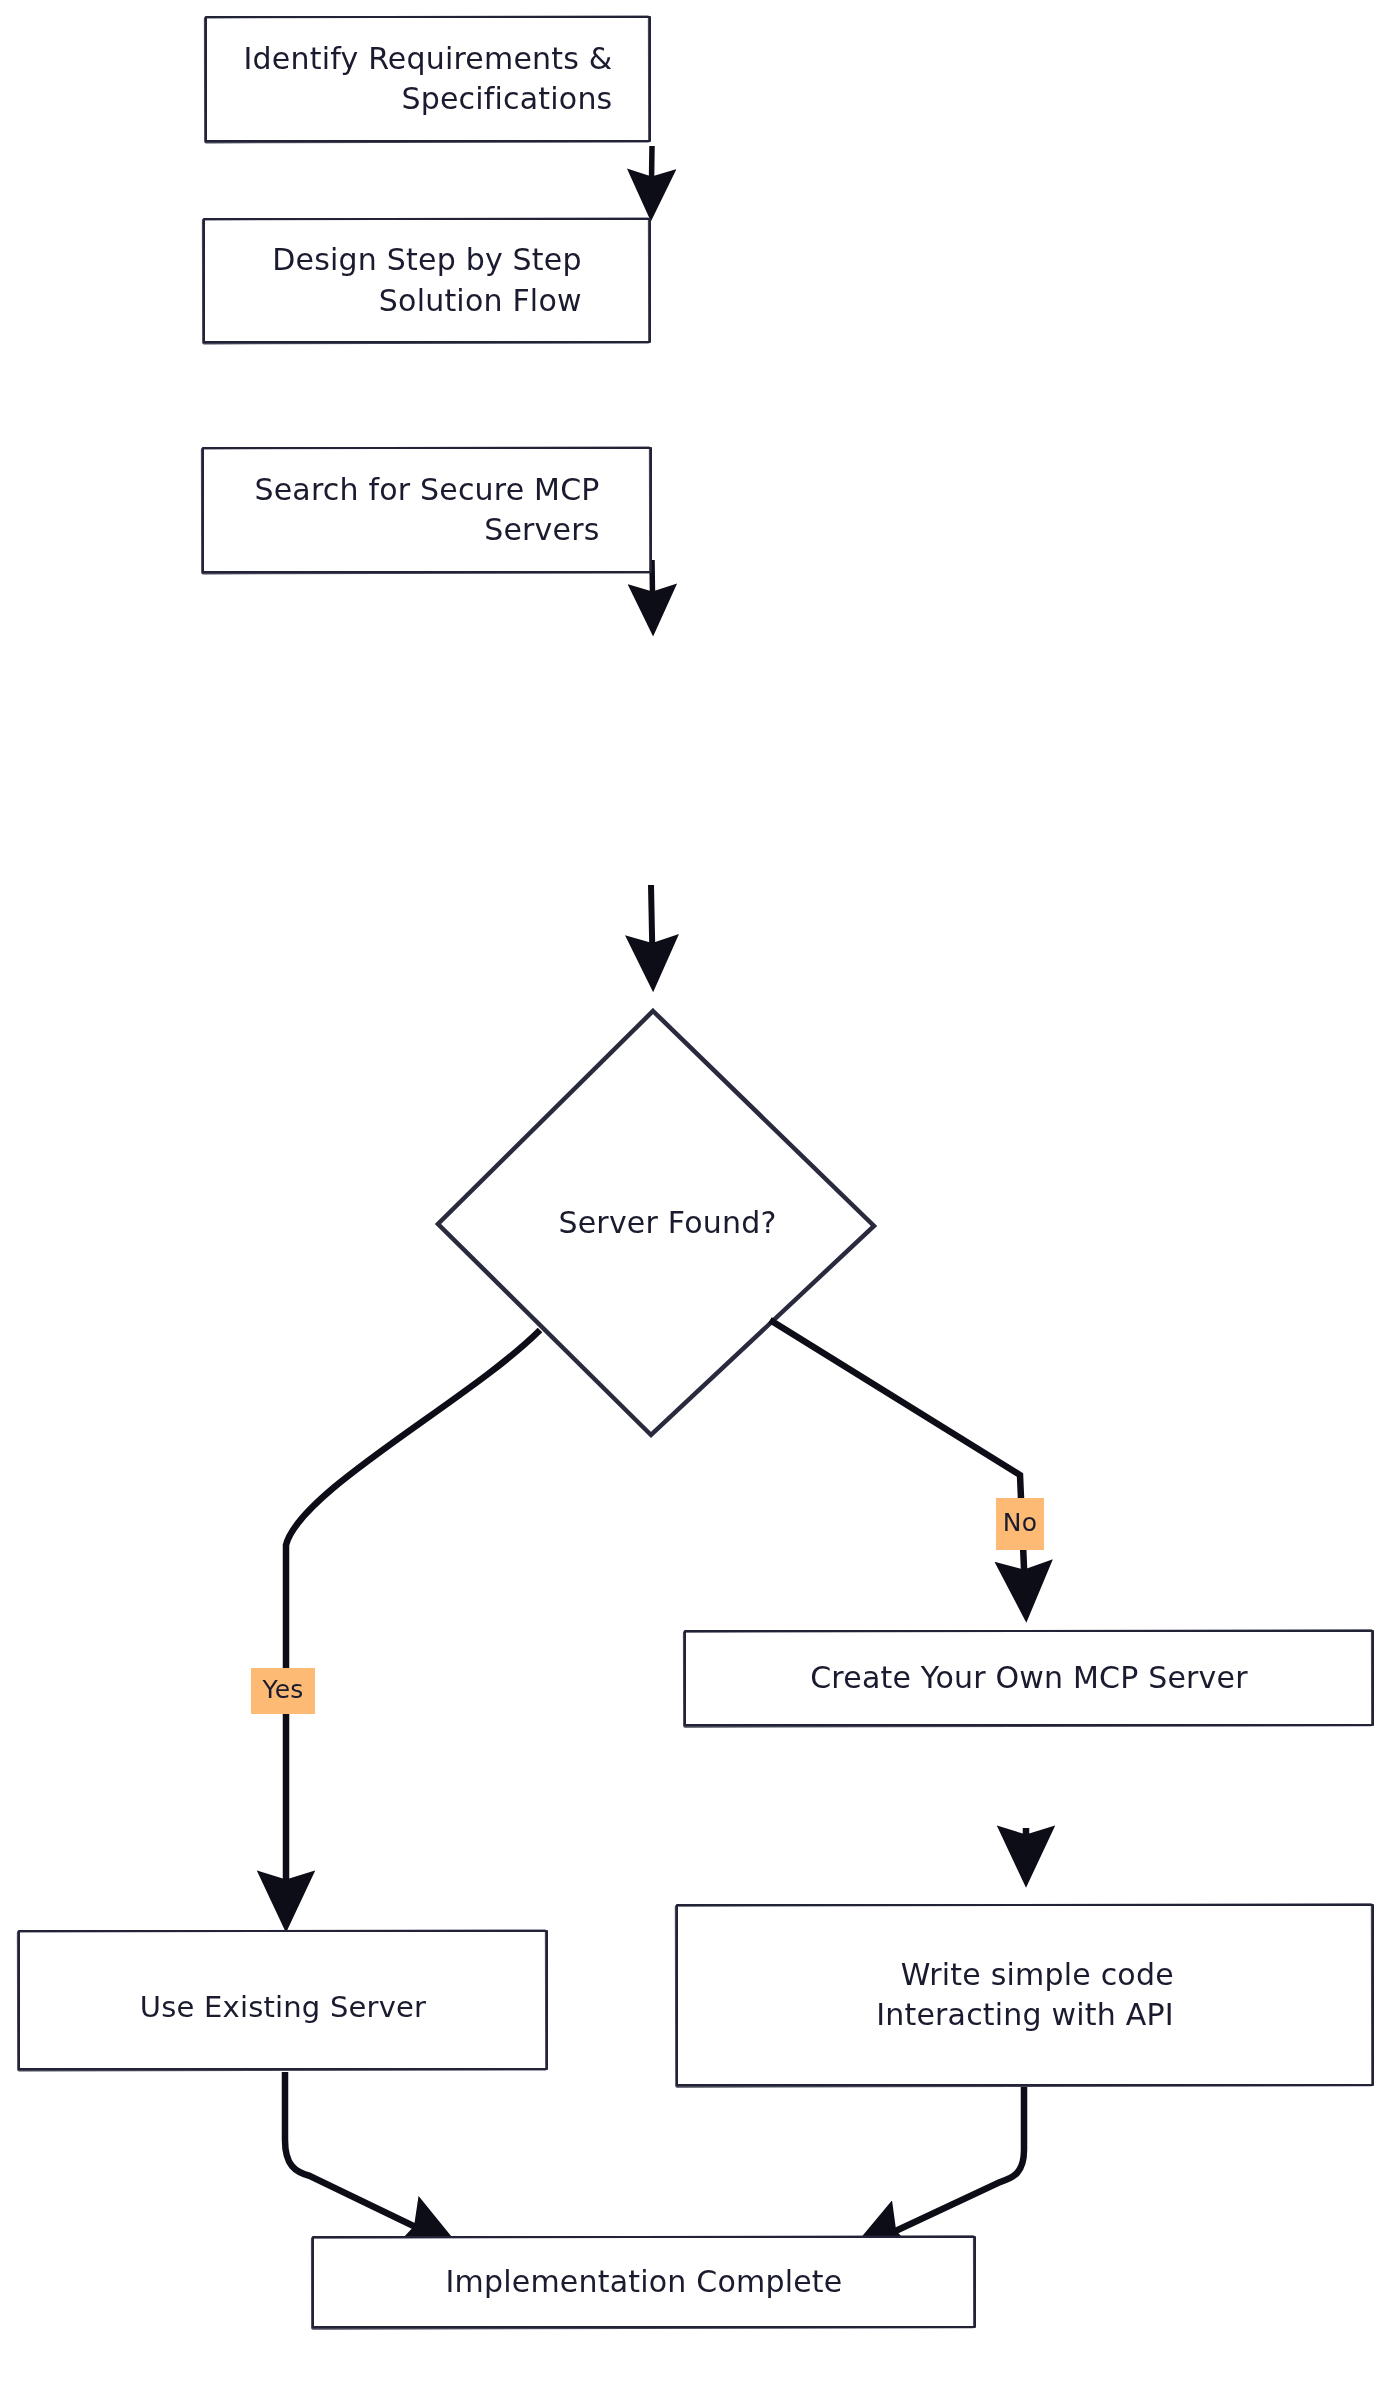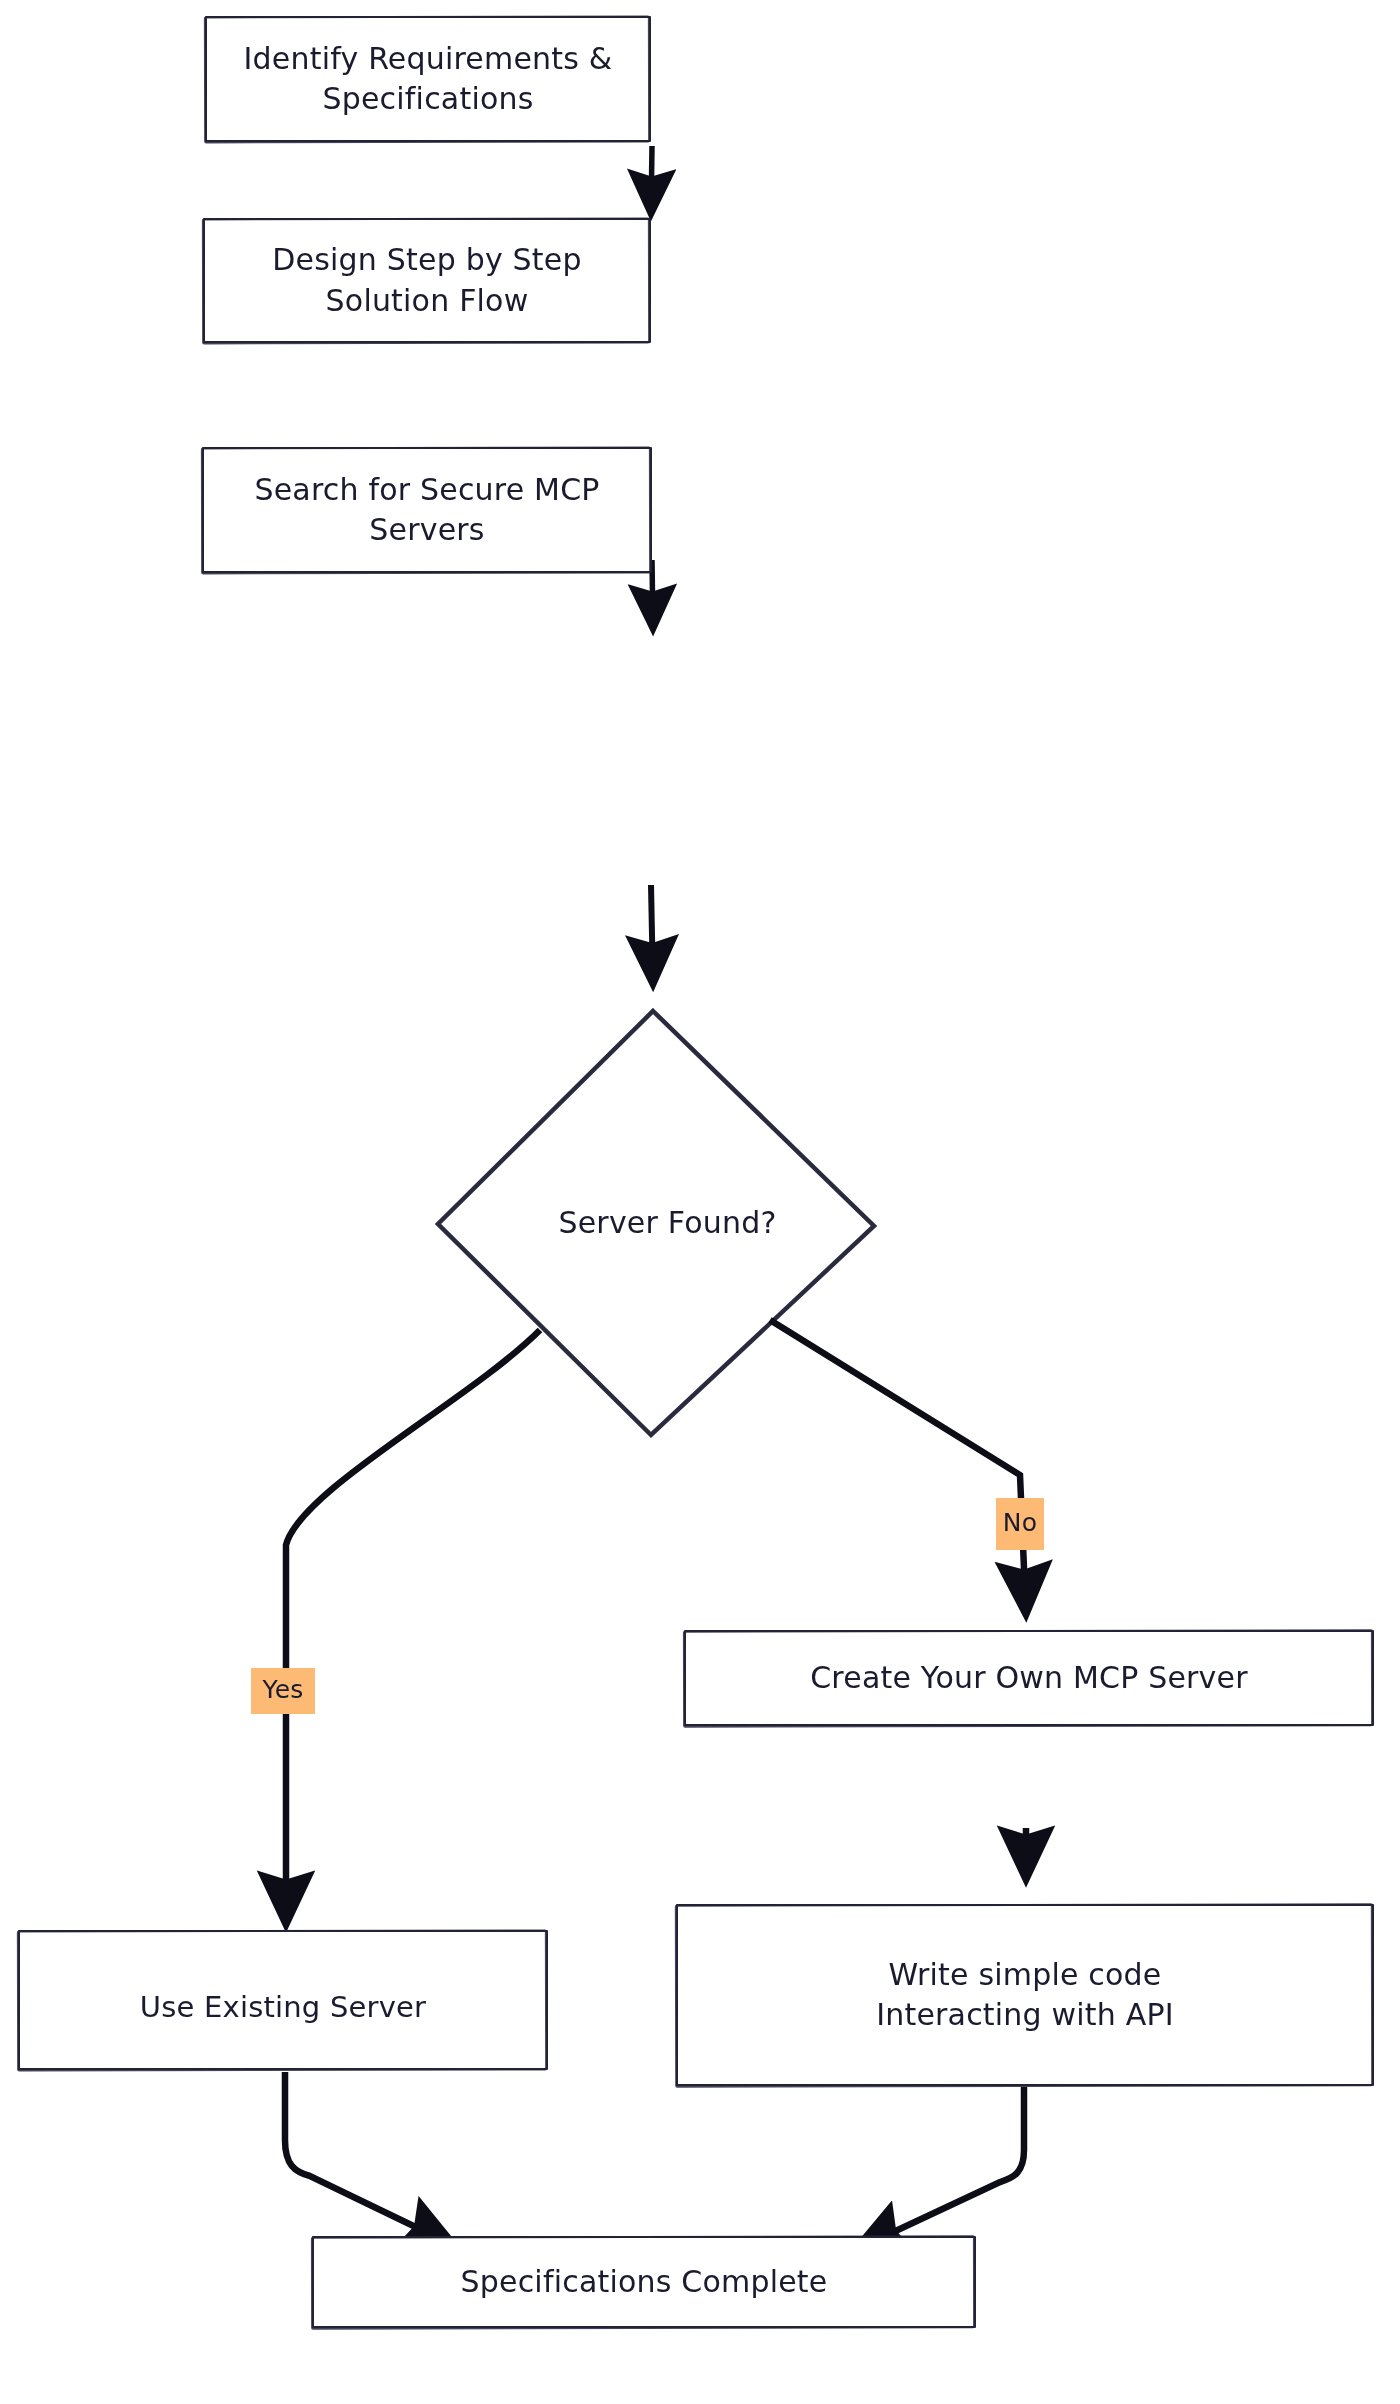--- a/index.html
+++ b/index.html
@@ -70,21 +70,21 @@
   .edge-label {
     position: absolute;
     background: #fdba74;
     color: #1b1b2f;
     font-size: 25px;
     line-height: 1.1;
     padding: 2px 4px 4px 4px;
     letter-spacing: 0.2px;
     box-sizing: border-box;
   }
-  .fs-30 { font-size: 30px; }
+  .fs-30 { font-size: 30px; text-align: right; }
   .fs-29 { font-size: 29px; margin-top: 16px; }
 </style>
 </head>
 <body>
 
 <div id="canvas">
 
   <svg id="edges" viewBox="0 0 1400 2404" width="1400" height="2404" xmlns="http://www.w3.org/2000/svg">
     <defs>
       <marker id="arrowhead" markerWidth="10" markerHeight="9" refX="8.4" refY="4.5" orient="auto" markerUnits="strokeWidth">
@@ -165,16 +165,16 @@
   <div class="node rect-node" style="left:18px; top:1930px; width:530px; height:140px;">
     <div class="label fs-29">Use Existing Server</div>
   </div>
 
   <div class="node rect-node" style="left:676px; top:1904px; width:698px; height:182px;">
     <div class="label fs-30">Write simple code
 Interacting with API</div>
   </div>
 
   <div class="node rect-node" style="left:312px; top:2236px; width:664px; height:92px;">
-    <div class="label fs-30">Specifications Complete</div>
+    <div class="label fs-30">Implementation Complete</div>
   </div>
 
 </div>
 
 </body></html>

